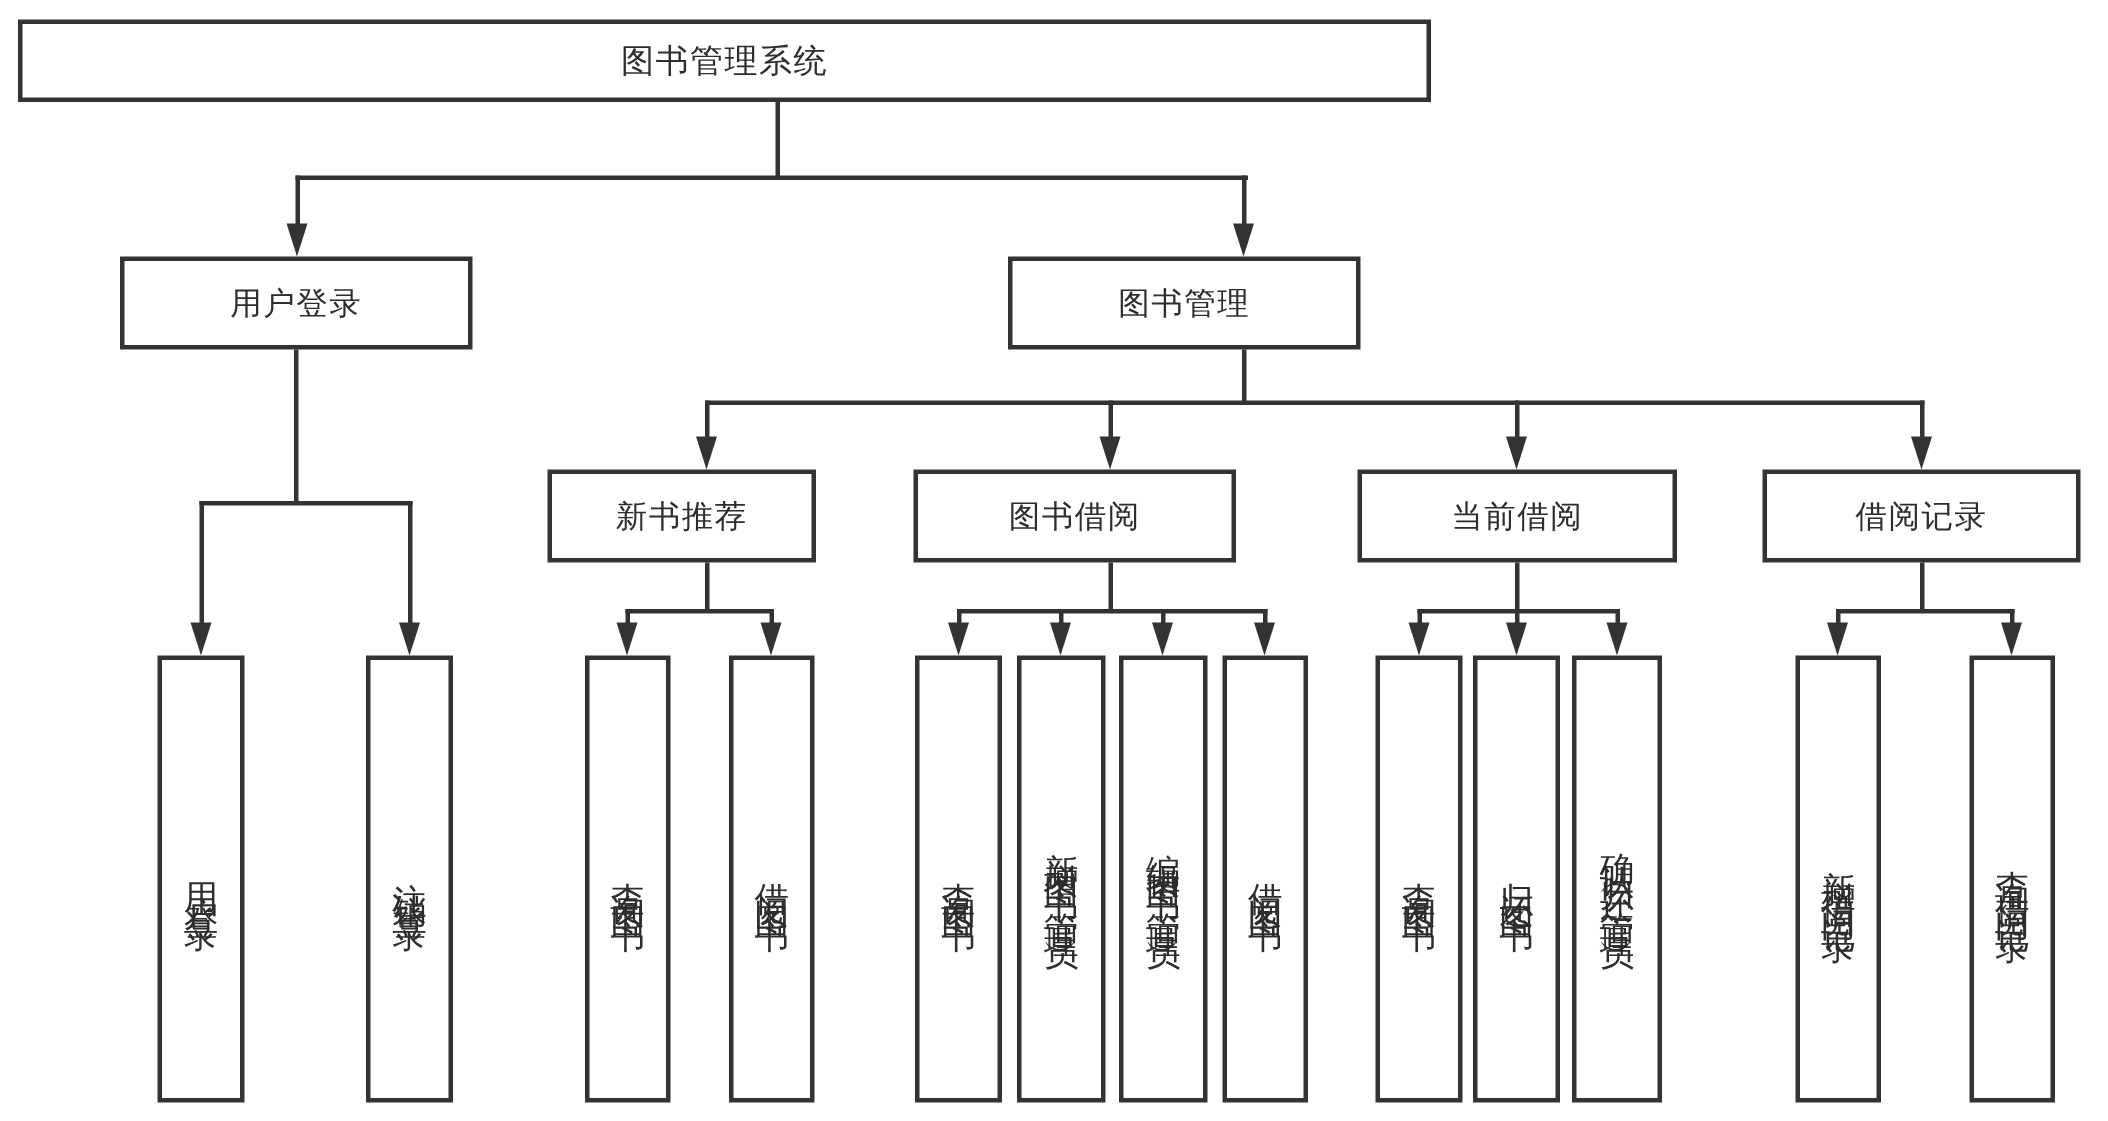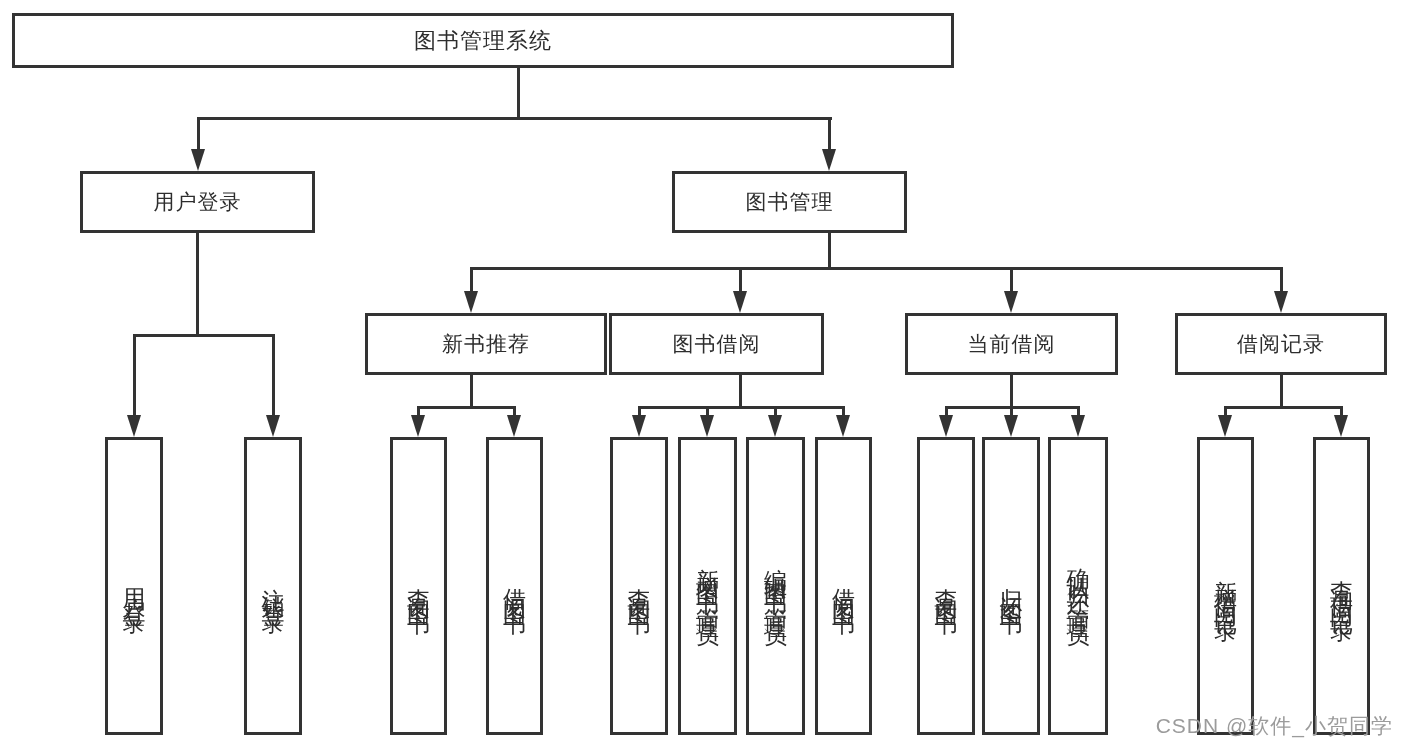--- a/index.html
+++ b/index.html
@@ -74,21 +74,21 @@
     <span>图书管理系统</span>
   </div>
 
   <div class="box" style="left:80px;top:171px;width:235px;height:62px">
     <span>用户登录</span>
   </div>
   <div class="box" style="left:672px;top:171px;width:235px;height:62px">
     <span>图书管理</span>
   </div>
 
-  <div class="box" style="left:365px;top:313px;width:242px;height:62px">
+  <div class="box" style="left:365px;top:313px;width:179px;height:62px">
     <span>新书推荐</span>
   </div>
   <div class="box" style="left:609px;top:313px;width:215px;height:62px">
     <span>图书借阅</span>
   </div>
   <div class="box" style="left:905px;top:313px;width:213px;height:62px">
     <span>当前借阅</span>
   </div>
   <div class="box" style="left:1175px;top:313px;width:212px;height:62px">
     <span>借阅记录</span>
@@ -192,14 +192,13 @@
   <div class="v" style="left:1010px;top:406px;height:13px"></div>
   <div class="a" style="left:1004px;top:415px"></div>
   <div class="v" style="left:1077px;top:406px;height:13px"></div>
   <div class="a" style="left:1071px;top:415px"></div>
 
   <div class="v" style="left:1224px;top:406px;height:13px"></div>
   <div class="a" style="left:1218px;top:415px"></div>
   <div class="v" style="left:1340px;top:406px;height:13px"></div>
   <div class="a" style="left:1334px;top:415px"></div>
 
-  <div class="watermark">CSDN @软件_小贺同学</div>
 </div>
 
 </body></html>

